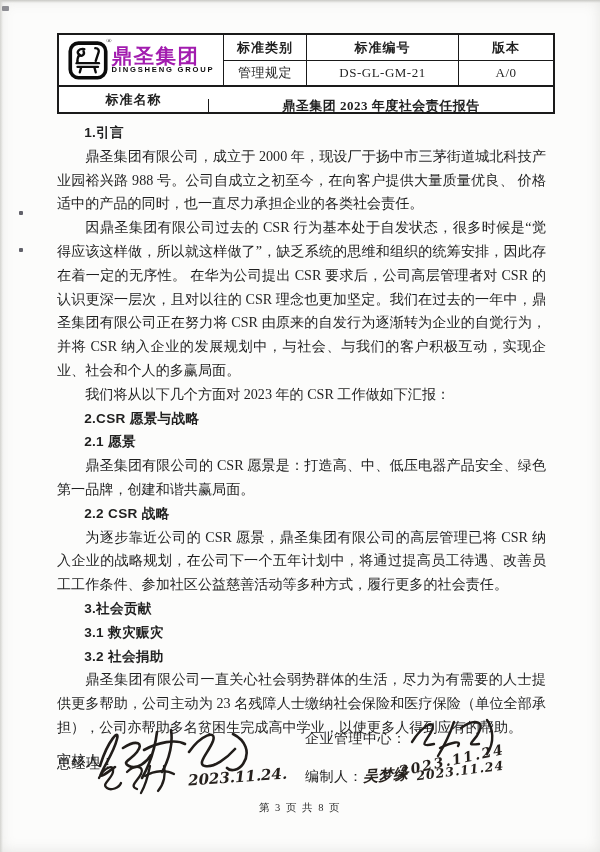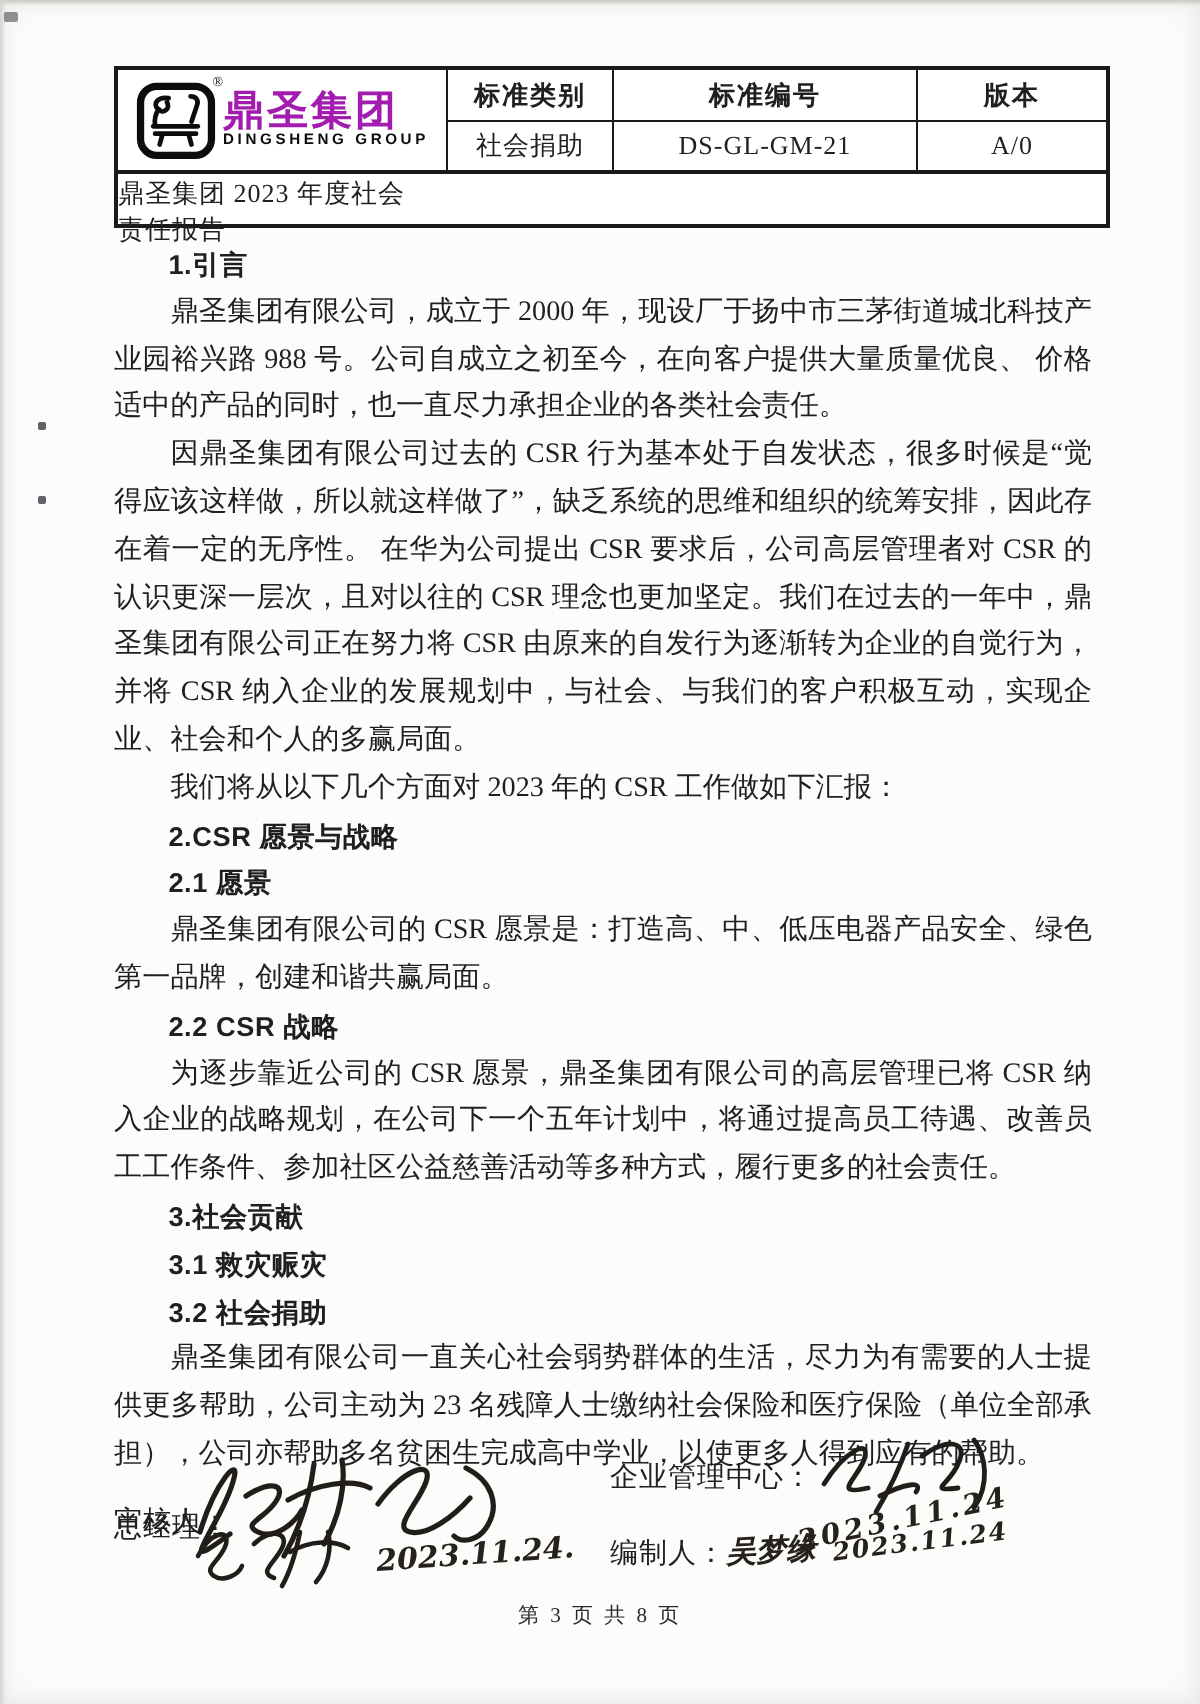--- a/index.html
+++ b/index.html
@@ -22,21 +22,21 @@
   .t-top{display:grid;grid-template-columns:164px 83px 152px 1fr;grid-auto-rows:25px;}
   .t-top>.cell{display:flex;align-items:center;justify-content:center;font-size:13px;}
   .t-top>.cell+.cell{border-left:1.4px solid #1a1a1a;}
   .logo-cell{grid-row:1 / span 2;border-left:none !important;gap:4px;}
   .t-top>.cell:nth-child(n+5){border-top:1.4px solid #1a1a1a;}
   .t-row3{display:grid;grid-template-columns:149px 1fr;grid-auto-rows:25px;border-top:2.2px solid #1a1a1a;}
   .t-row3>.cell{display:flex;align-items:center;justify-content:center;font-size:13px;}
   .t-row3>.cell+.cell{border-left:1.4px solid #1a1a1a;}
   .h-label{font-weight:600;letter-spacing:1px;}
   .h-value{letter-spacing:.5px;}
-  .doc-title{font-weight:normal;font-size:13.5px;letter-spacing:.5px;margin-top:12px;}
+  .doc-title{font-weight:bold;font-size:13.5px;letter-spacing:.5px;margin-top:12px;}
 
   
   .logo-mark{position:relative;width:40px;height:40px;flex:0 0 auto;}
   .logo-mark svg{display:block;}
   .reg{position:absolute;top:-3px;right:-4px;font-size:7px;color:#111;}
   .logo-text{display:flex;flex-direction:column;align-items:flex-start;line-height:1;}
   .logo-cn{font-family:"Liberation Sans","DejaVu Sans",sans-serif;font-weight:900;font-size:20.5px;letter-spacing:1.5px;color:#a21caf;}
   .logo-en{font-family:"Liberation Sans","DejaVu Sans",sans-serif;font-weight:bold;font-size:7.6px;letter-spacing:1.8px;color:#0c0c0c;margin-top:0;}
 
   
@@ -82,25 +82,26 @@
           <span class="reg">®</span>
         </span>
         <span class="logo-text">
           <span class="logo-cn">鼎圣集团</span>
           <span class="logo-en">DINGSHENG GROUP</span>
         </span>
       </div>
       <div class="cell h-label">标准类别</div>
       <div class="cell h-label">标准编号</div>
       <div class="cell h-label">版本</div>
-      <div class="cell h-value">社会捐助</div>
+      <div class="cell h-value">管理规定</div>
       <div class="cell h-value">DS-GL-GM-21</div>
       <div class="cell h-value">A/0</div>
     </div>
     <div class="t-row3">
+      <div class="cell h-label">标准名称</div>
       <div class="cell doc-title">鼎圣集团 2023 年度社会责任报告</div>
     </div>
   </div>
 
   <div class="content">
       <p class="heading">1.引言</p>
       <p class="para">鼎圣集团有限公司，成立于 2000 年，现设厂于扬中市三茅街道城北科技产业园裕兴路 988 号。公司自成立之初至今，在向客户提供大量质量优良、 价格适中的产品的同时，也一直尽力承担企业的各类社会责任。</p>
       <p class="para">因鼎圣集团有限公司过去的 CSR 行为基本处于自发状态，很多时候是“觉得应该这样做，所以就这样做了”，缺乏系统的思维和组织的统筹安排，因此存在着一定的无序性。 在华为公司提出 CSR 要求后，公司高层管理者对 CSR 的认识更深一层次，且对以往的 CSR 理念也更加坚定。我们在过去的一年中，鼎圣集团有限公司正在努力将 CSR 由原来的自发行为逐渐转为企业的自觉行为，并将 CSR 纳入企业的发展规划中，与社会、与我们的客户积极互动，实现企业、社会和个人的多赢局面。</p>
       <p class="para">我们将从以下几个方面对 2023 年的 CSR 工作做如下汇报：</p>
       <p class="heading">2.CSR 愿景与战略</p>

